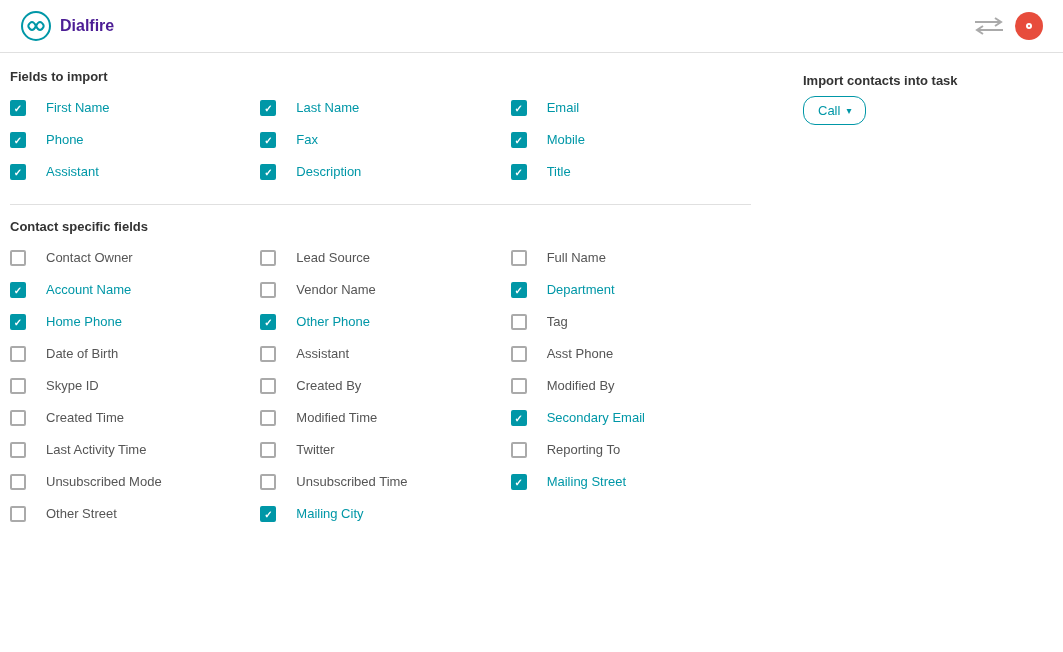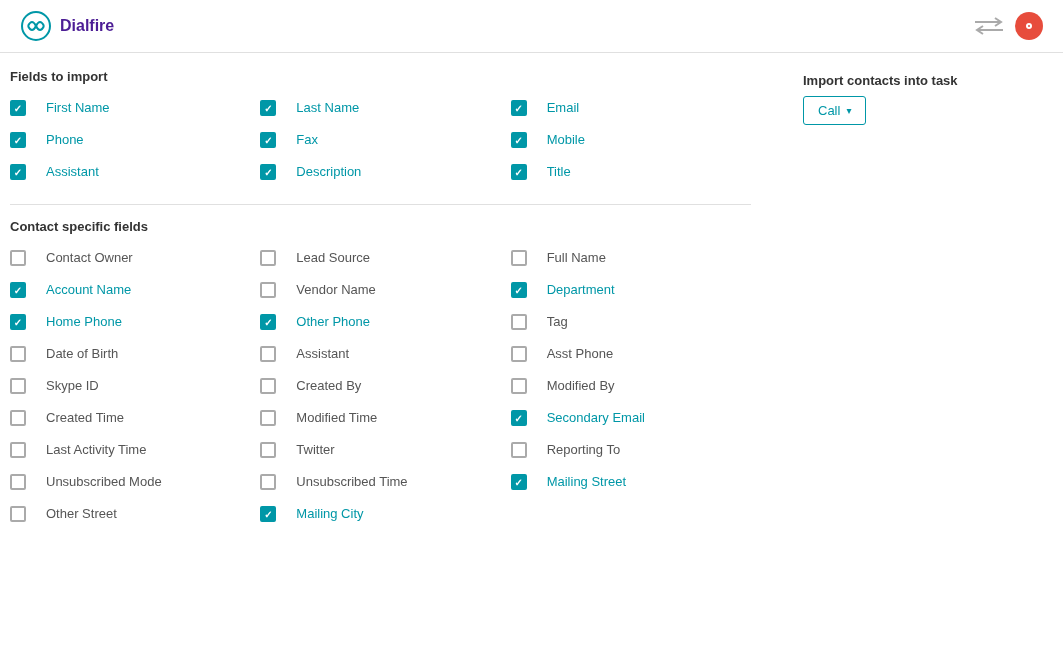--- a/index.html
+++ b/index.html
@@ -141,21 +141,21 @@
       font-size: 13px;
       font-weight: 600;
       color: #333;
       margin-bottom: 8px;
     }
     .call-button {
       border: 1px solid #0097a7;
       color: #0097a7;
       background: white;
       padding: 6px 14px;
-      border-radius: 3px;
+      border-radius: 12px;
       cursor: pointer;
       font-size: 13px;
       display: flex;
       align-items: center;
       gap: 6px;
     }
     .chevron-down {
       font-size: 10px;
     }
   </style>

